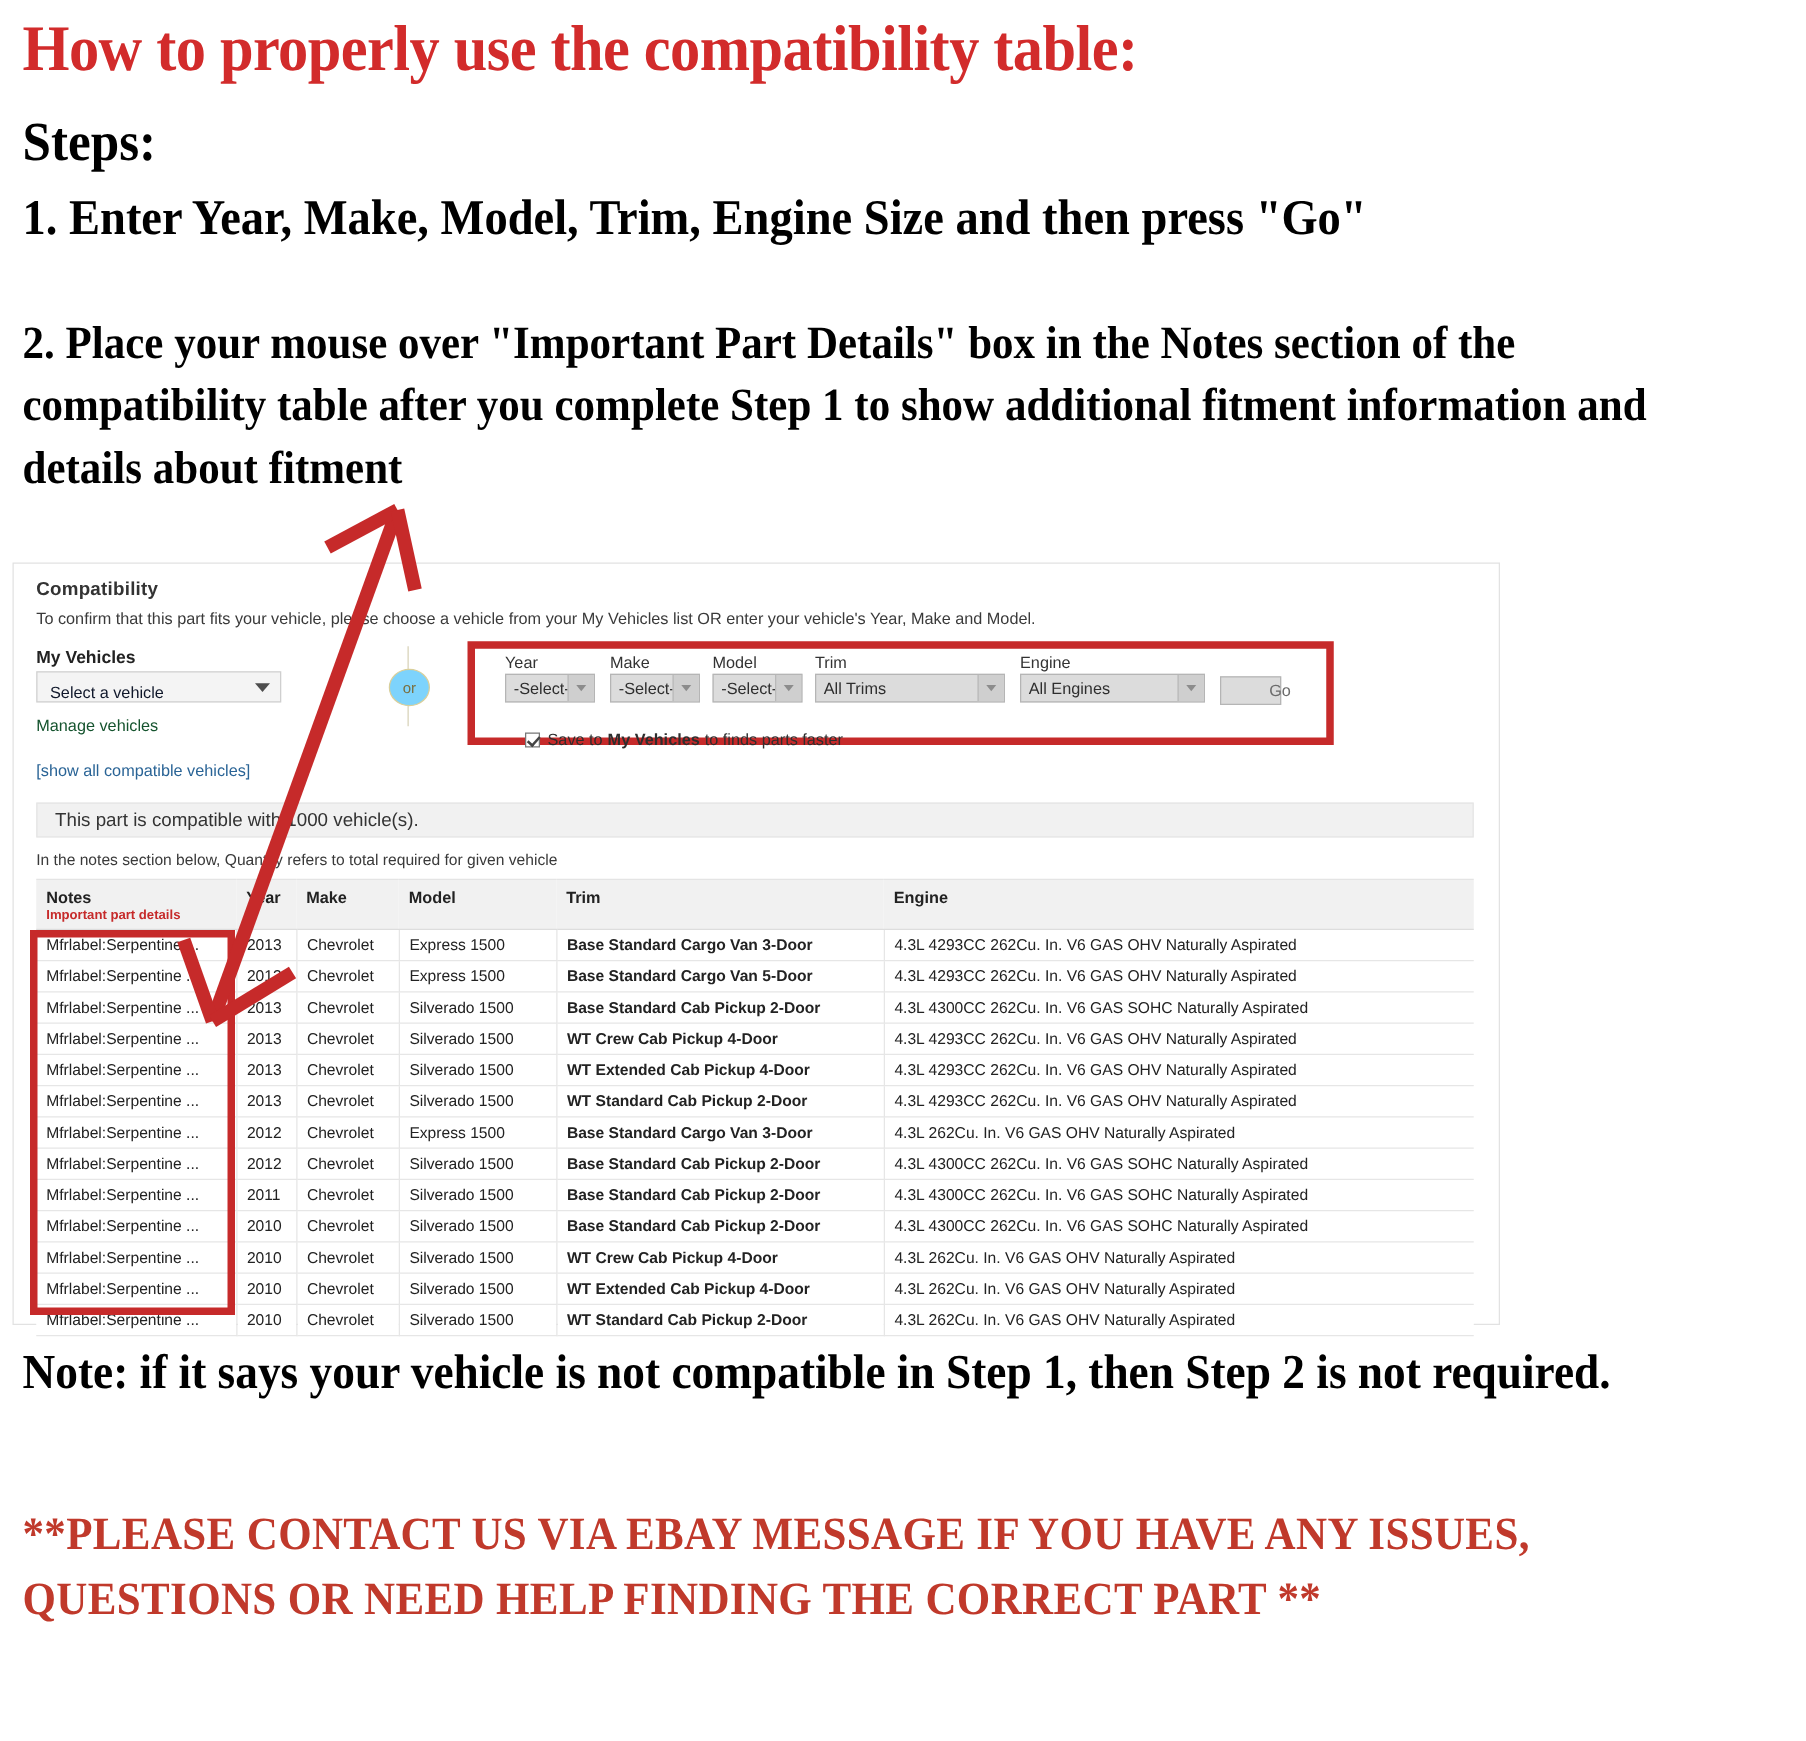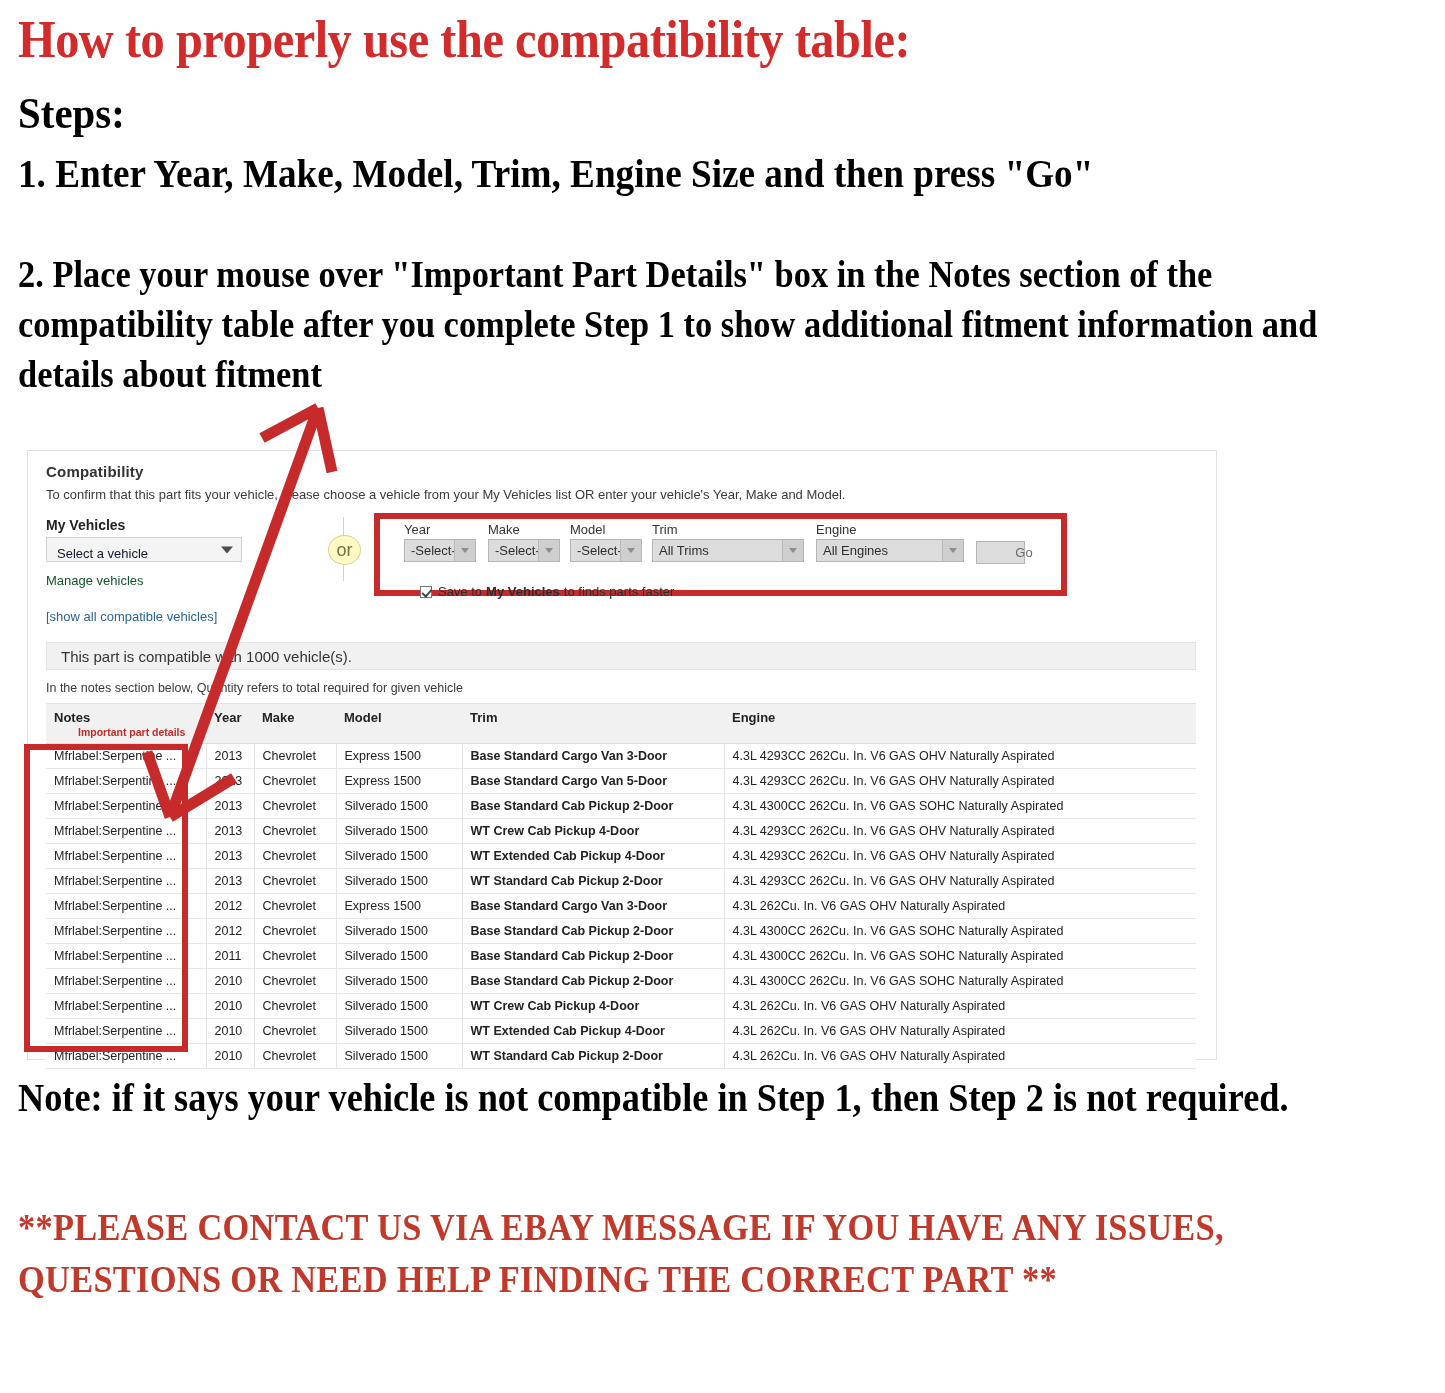--- a/index.html
+++ b/index.html
@@ -59,21 +59,21 @@
     font-size:37px;
     line-height:52px;
     color:#C0392B;
     width:1400px;
     letter-spacing:0.3px;
   }
 
   
   #compat-panel{
     position:absolute;
-    left:27px;
+    left:10px;
     top:450px;
     width:1190px;
     height:610px;
     background:#ffffff;
     border:1px solid #e2e2e2;
     box-sizing:border-box;
     font-family:"Liberation Sans", sans-serif;
     padding-left:28px;
   }
   .pnl-title{
@@ -117,22 +117,22 @@
   
   #or-divider{
     position:absolute;left:296px;top:66px;width:40px;height:64px;
   }
   #or-divider .vline{
     position:absolute;left:19px;top:0;width:1px;height:64px;background:#d8d2b8;
   }
   #or-divider .orbubble{
     position:absolute;left:4px;top:18px;width:31px;height:28px;
     border:1px solid #d9cf9a;border-radius:50%;
-    background:#fef9c3;
-    font-size:18px;color:#7a6f3f;
+    background:#7dd3fc;
+    font-size:12px;color:#7a6f3f;
     display:flex;align-items:center;justify-content:center;
   }
 
   
   #search-highlight-box{
     position:absolute;
     left:374px;top:513px;
     width:693px;height:83px;
     border:6px solid #C62A2A;
     box-sizing:border-box;
@@ -225,21 +225,21 @@
     text-align:left;
     font-weight:bold;
     font-size:13px;
     padding:6px 8px 5px 8px;
     border-bottom:1px solid #dddddd;
     border-top:1px solid #e4e4e4;
     vertical-align:top;
     height:28px;
   }
   #compat-table th .sub{
-    display:block;font-weight:bold;font-size:10.5px;color:#C62A2A;margin-top:1px;margin-left:24px;
+    display:block;font-weight:bold;font-size:10.5px;color:#C62A2A;margin-top:1px;
   }
   #compat-table td{
     padding:4px 8px;
     border-bottom:1px solid #e6e6e6;
     background:#ffffff;
     white-space:nowrap;
     overflow:hidden;
     height:16px;
   }
   #compat-table td.notes-cell{border-right:1px solid #e6e6e6;}

